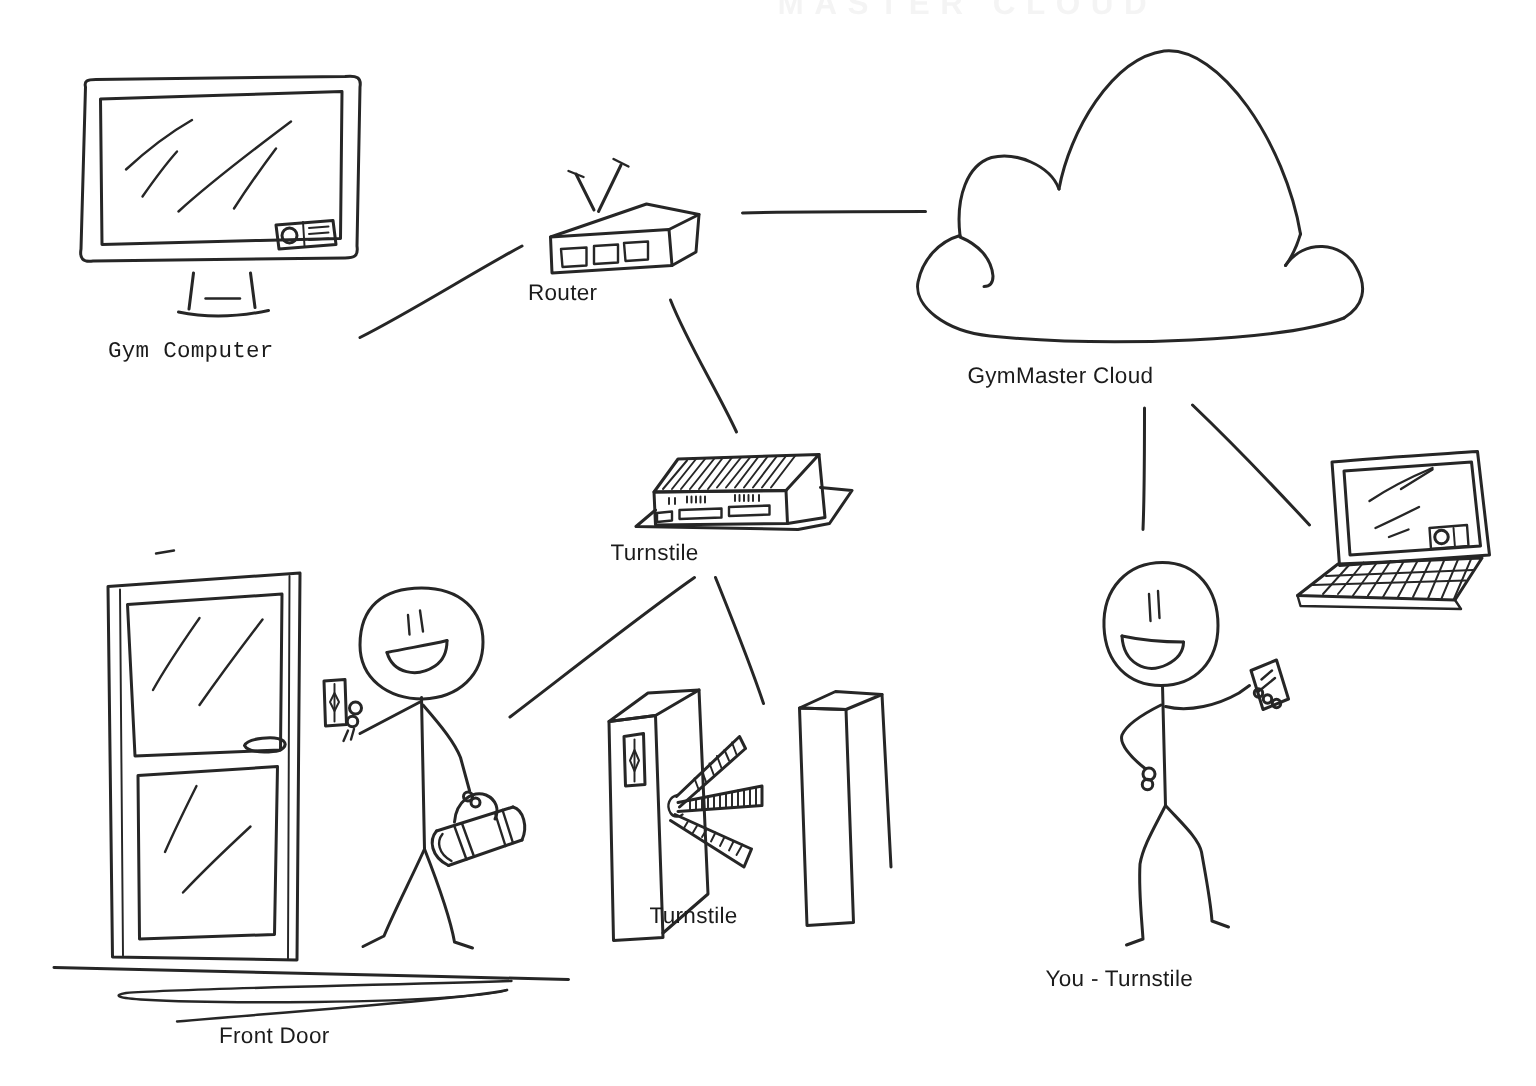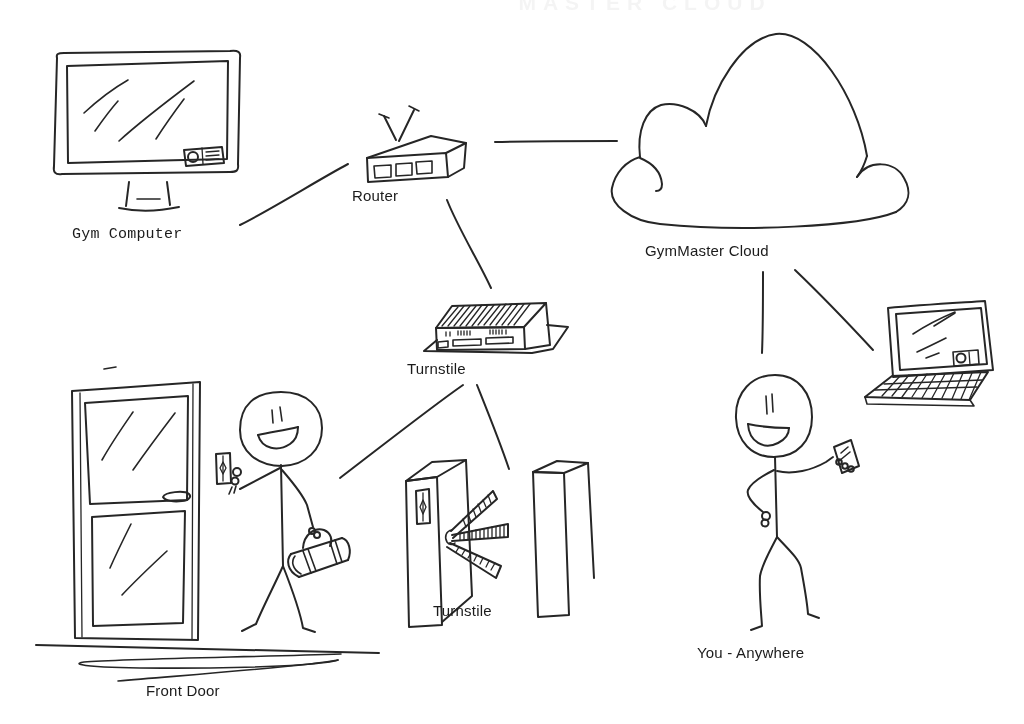--- a/index.html
+++ b/index.html
@@ -280,15 +280,15 @@
       </g>
     </g>
   </svg>
 
   <div class="node-label" style="left:72px; top:226px; width:150px;font-family:Liberation Mono, monospace;">Gym Computer</div>
   <div class="node-label" style="left:352px; top:187px; width:100px;">Router</div>
   <div class="node-label" style="left:645px; top:242px; width:160px;">GymMaster Cloud</div>
   <div class="node-label" style="left:407px; top:360px; width:140px;">Turnstile</div>
   <div class="node-label" style="left:433px; top:602px; width:120px;">Turnstile</div>
   <div class="node-label" style="left:146px; top:682px; width:140px;">Front Door</div>
-  <div class="node-label" style="left:697px; top:644px; width:180px;">You - Anywhere</div>
+  <div class="node-label" style="left:697px; top:644px; width:180px;">You - Turnstile</div>
 
 </div>
 
 </body></html>

